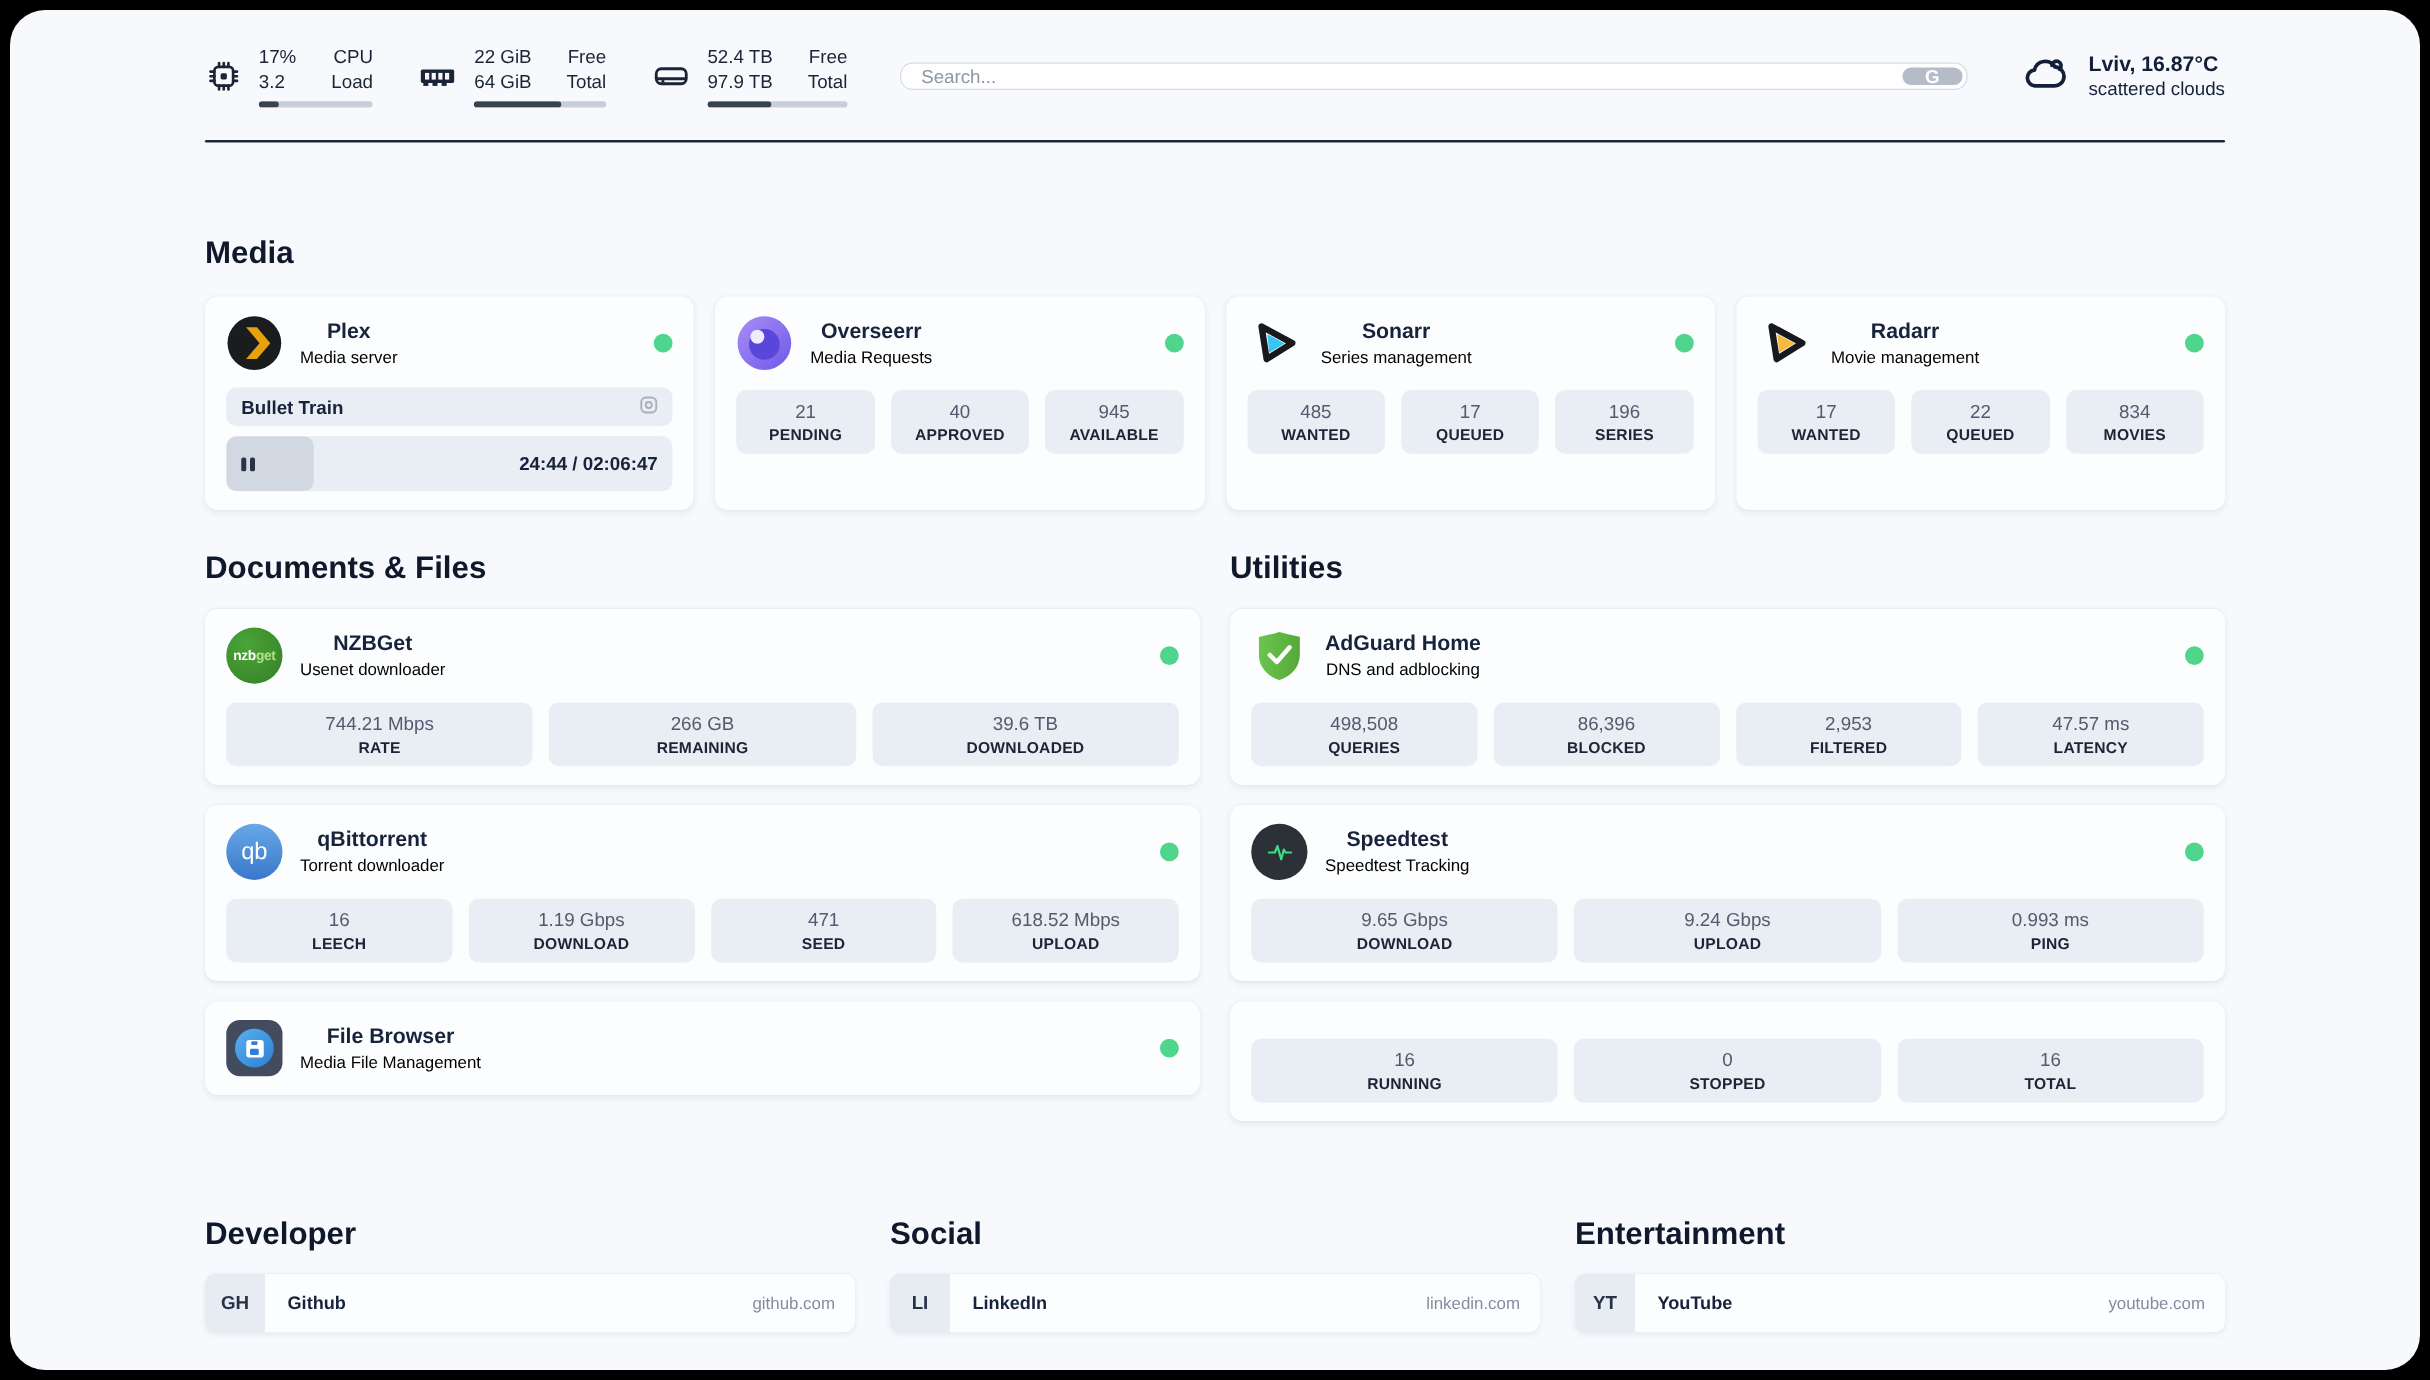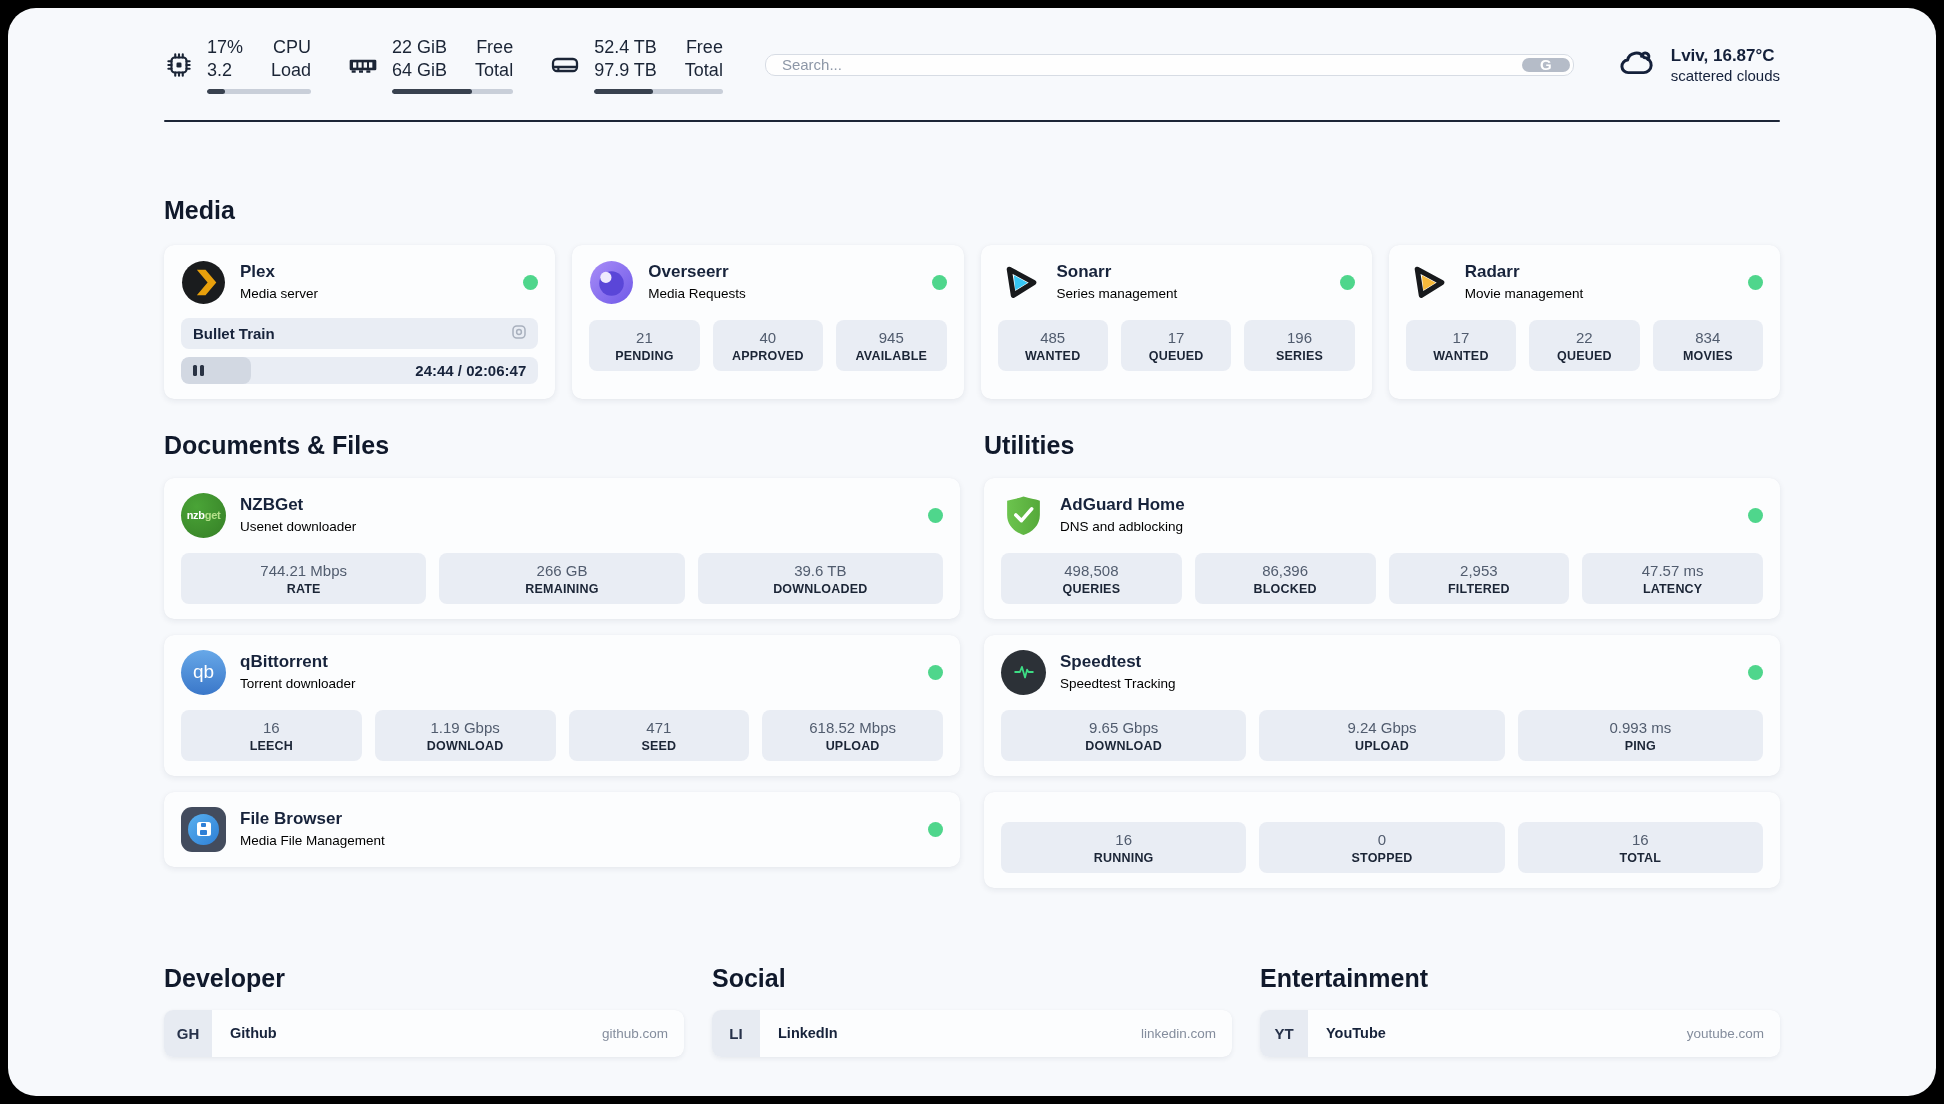--- a/index.html
+++ b/index.html
@@ -18,21 +18,21 @@
   }
   .content { padding:28px 156px 0; }
 
   
   .topbar { display:flex; align-items:center; }
   .resources { display:flex; gap:36px; align-items:center; }
   .resource { display:flex; gap:13px; align-items:center; }
   .res-icon { display:flex; align-items:center; }
   .res-grid {
     display:grid; grid-template-columns:auto auto; column-gap:28px;
-    font-size:18px; color:#1b2536; line-height:1.3; font-weight:500;
+    font-size:15px; color:#1b2536; line-height:1.3; font-weight:500;
   }
   .res-grid .lbl { text-align:right; }
   .res-bar { margin-top:6px; height:5px; border-radius:3px; background:#c9cfd9; overflow:hidden; }
   .res-fill { height:100%; background:#39424f; border-radius:3px; }
 
   .search-wrap { flex:1; margin:0 42px; position:relative; }
   .search-input {
     width:100%; height:22px; border-radius:10px; border:1px solid #d7dce4;
     background:#fefefe; padding:0 62px 0 16px; font-size:15px; color:#1b2536;
     font-family:"Liberation Sans", sans-serif; outline:none;
@@ -54,39 +54,39 @@
   .section-heading { font-size:25px; font-weight:700; color:#10192b; }
   .media-heading { margin-top:74px; }
 
   .media-grid { display:grid; grid-template-columns:repeat(4,1fr); gap:17px; margin-top:20px; }
 
   .card {
     background:#fcfdfe; border-radius:10px;
     box-shadow:0 2px 6px rgba(25,39,70,.08), 0 0 1px rgba(25,39,70,.06);
     padding:15px 17px;
   }
-  .card-header { display:flex; align-items:center; gap:14px; cursor:pointer; }
+  .card-header { display:flex; align-items:center; gap:14px; cursor:pointer;text-align:center; }
   .app-titles { line-height:1.2; }
   .app-title { font-size:17px; font-weight:700; color:#17233b; }
   .app-sub { font-size:13.5px; color:#000000; margin-top:3px; }
   .status-dot { width:15px; height:15px; border-radius:50%; background:#4fd68c; margin-left:auto; flex-shrink:0; }
 
   .stats-row { display:flex; gap:13px; margin-top:15px; }
   .stat-box { flex:1; background:#e9edf4; border-radius:8px; text-align:center; padding:9px 6px 8px; }
   .stat-value { font-size:15px; color:#515c6e; }
   .stat-label { font-size:12.5px; font-weight:700; color:#1b2536; margin-top:3px; letter-spacing:.2px; }
 
   
   .plex-media-row {
     margin-top:13px; background:#e9edf4; border-radius:8px; height:31px;
     display:flex; align-items:center; justify-content:space-between;
     padding:1px 10px 0 12px; font-size:15px; font-weight:700; color:#17233b;
   }
   .plex-progress {
-    margin-top:8px; background:#e9edf4; border-radius:8px; height:27px;
+    margin-top:8px; background:#e9edf4; border-radius:8px; height:44px;
     position:relative; overflow:hidden; display:flex; align-items:center;
   }
   .plex-progress-fill { position:absolute; left:0; top:0; bottom:0; background:#d2d8e2; border-radius:8px; }
   .pause { position:relative; margin-left:12px; display:flex; gap:3.5px; }
   .pause span { width:3.5px; height:11px; background:#2a3344; border-radius:1.5px; }
   .plex-time { position:relative; margin-left:auto; margin-right:12px; font-size:15px; font-weight:700; color:#17233b; }
 
   
   .two-col { display:grid; grid-template-columns:1fr 1fr; column-gap:24px; margin-top:32px; align-items:start; }
   .col-heading { margin-bottom:18px; }

